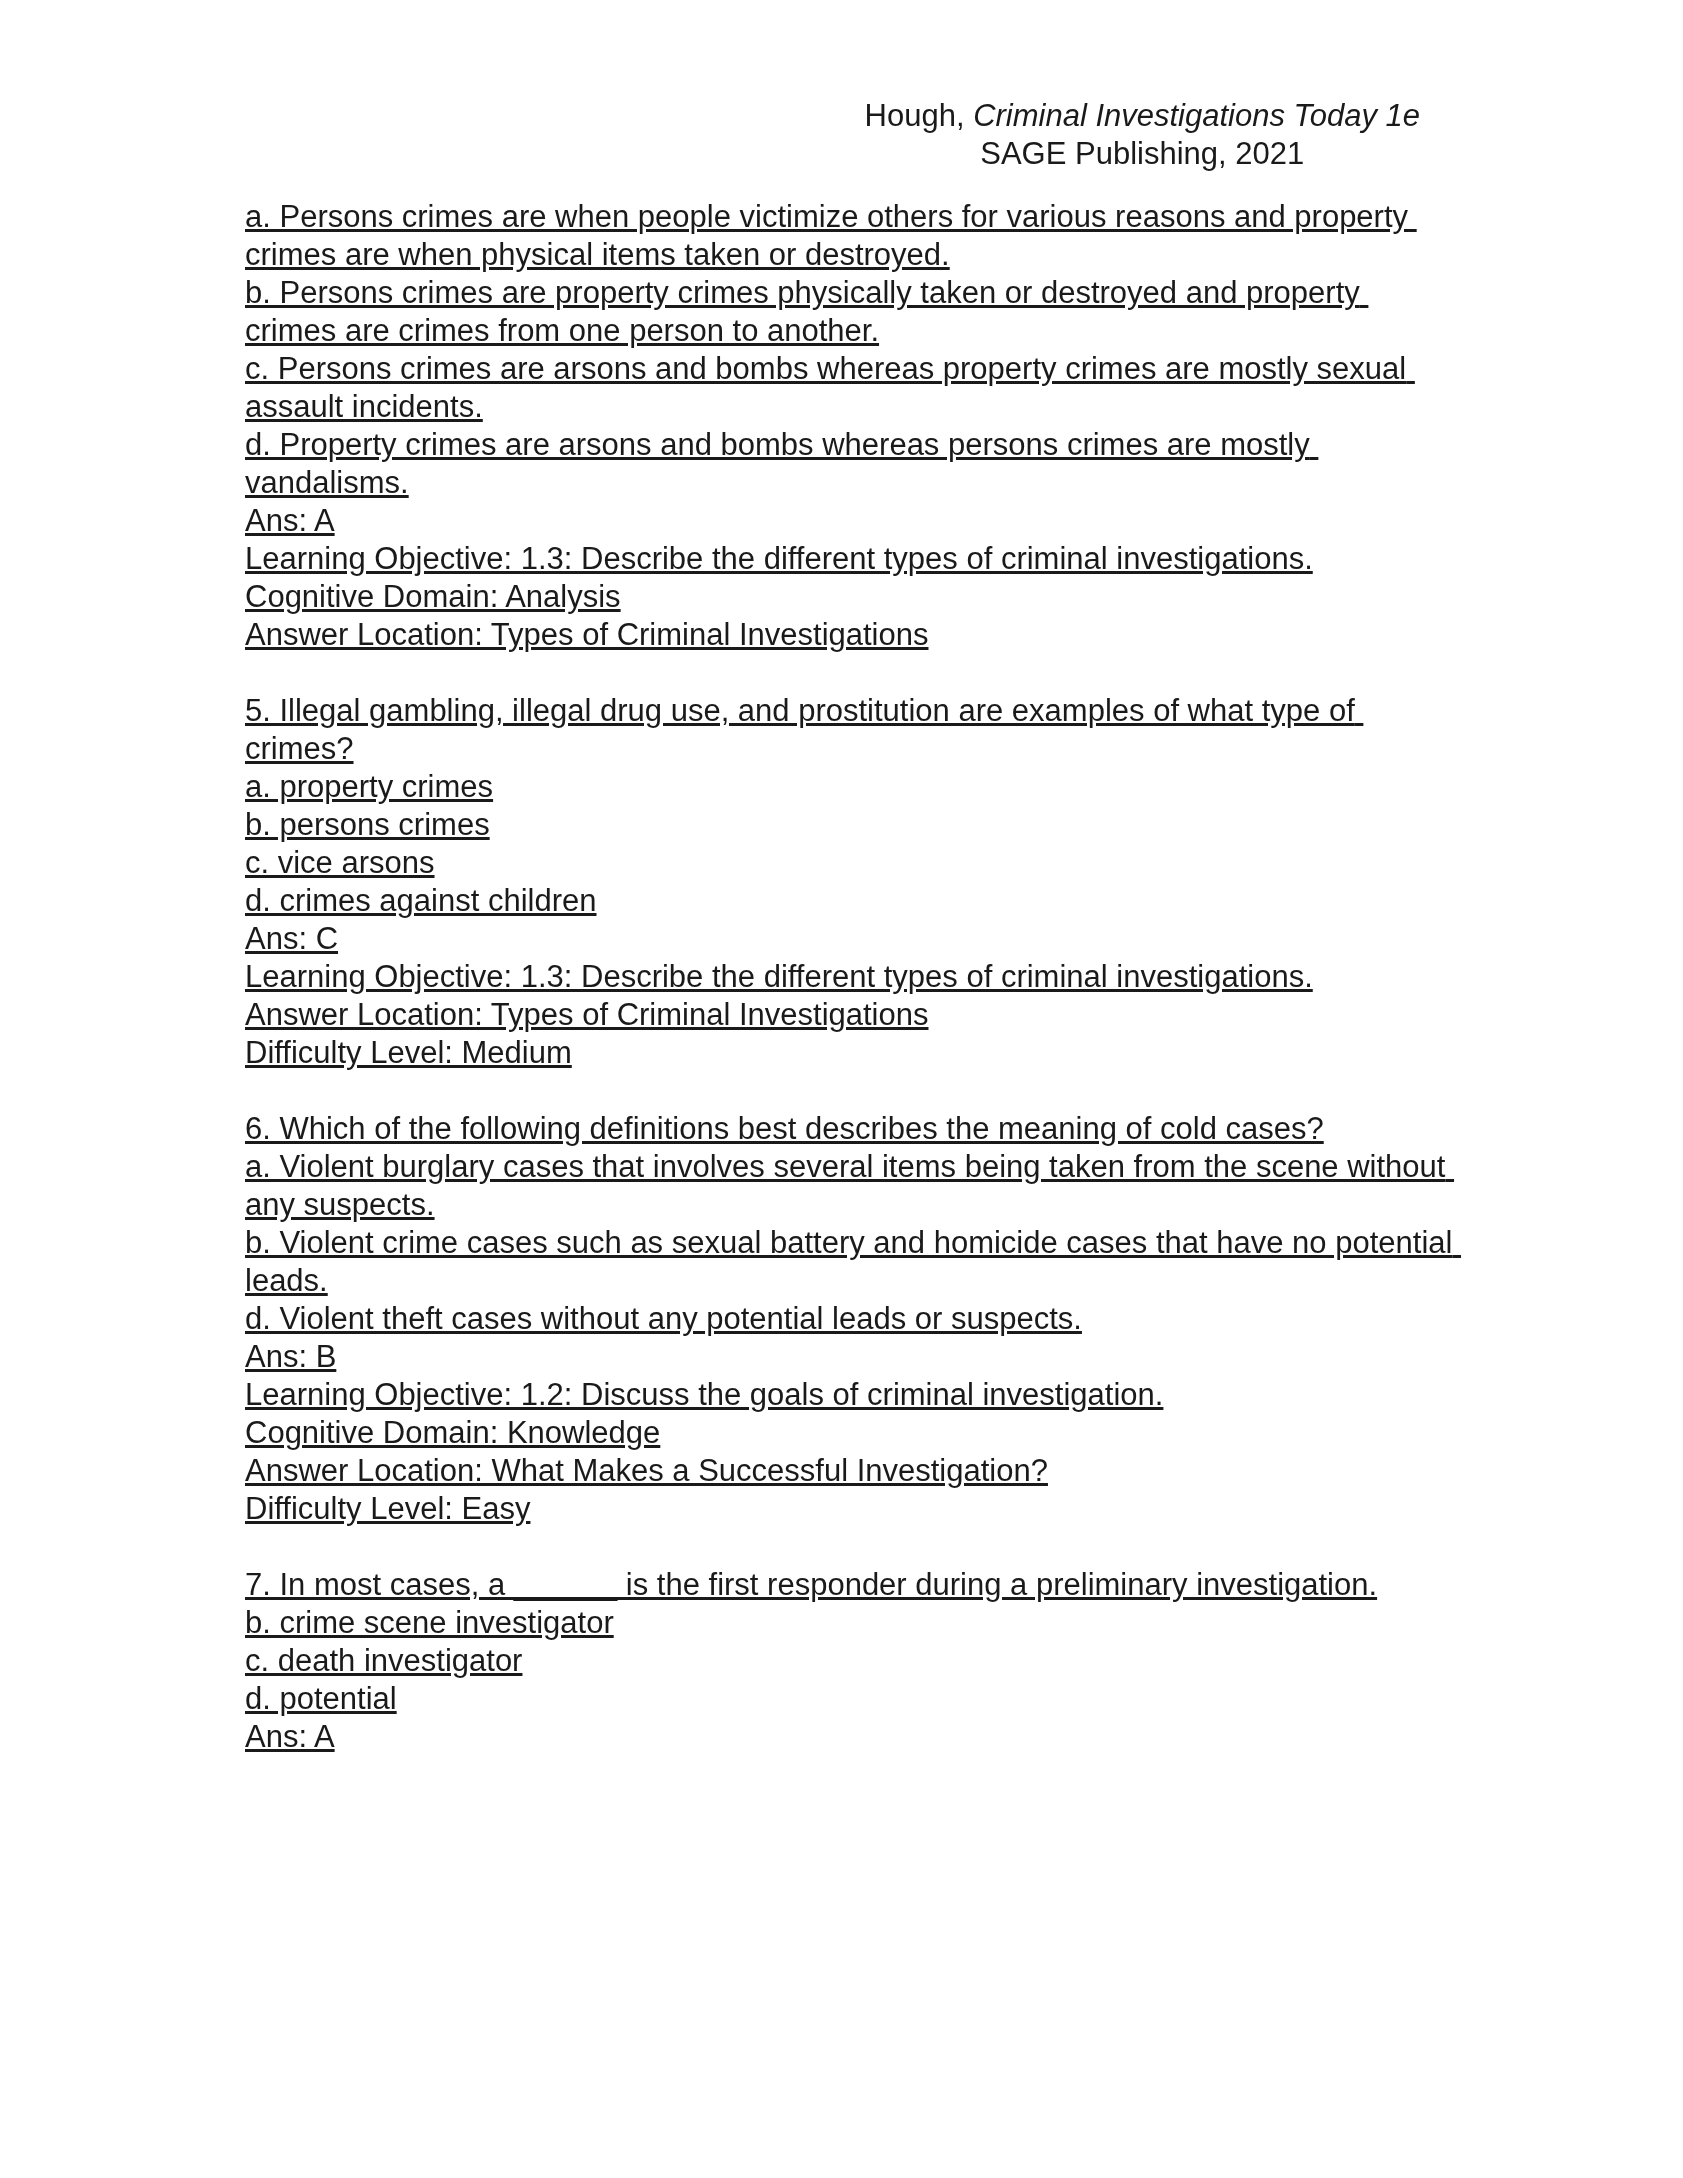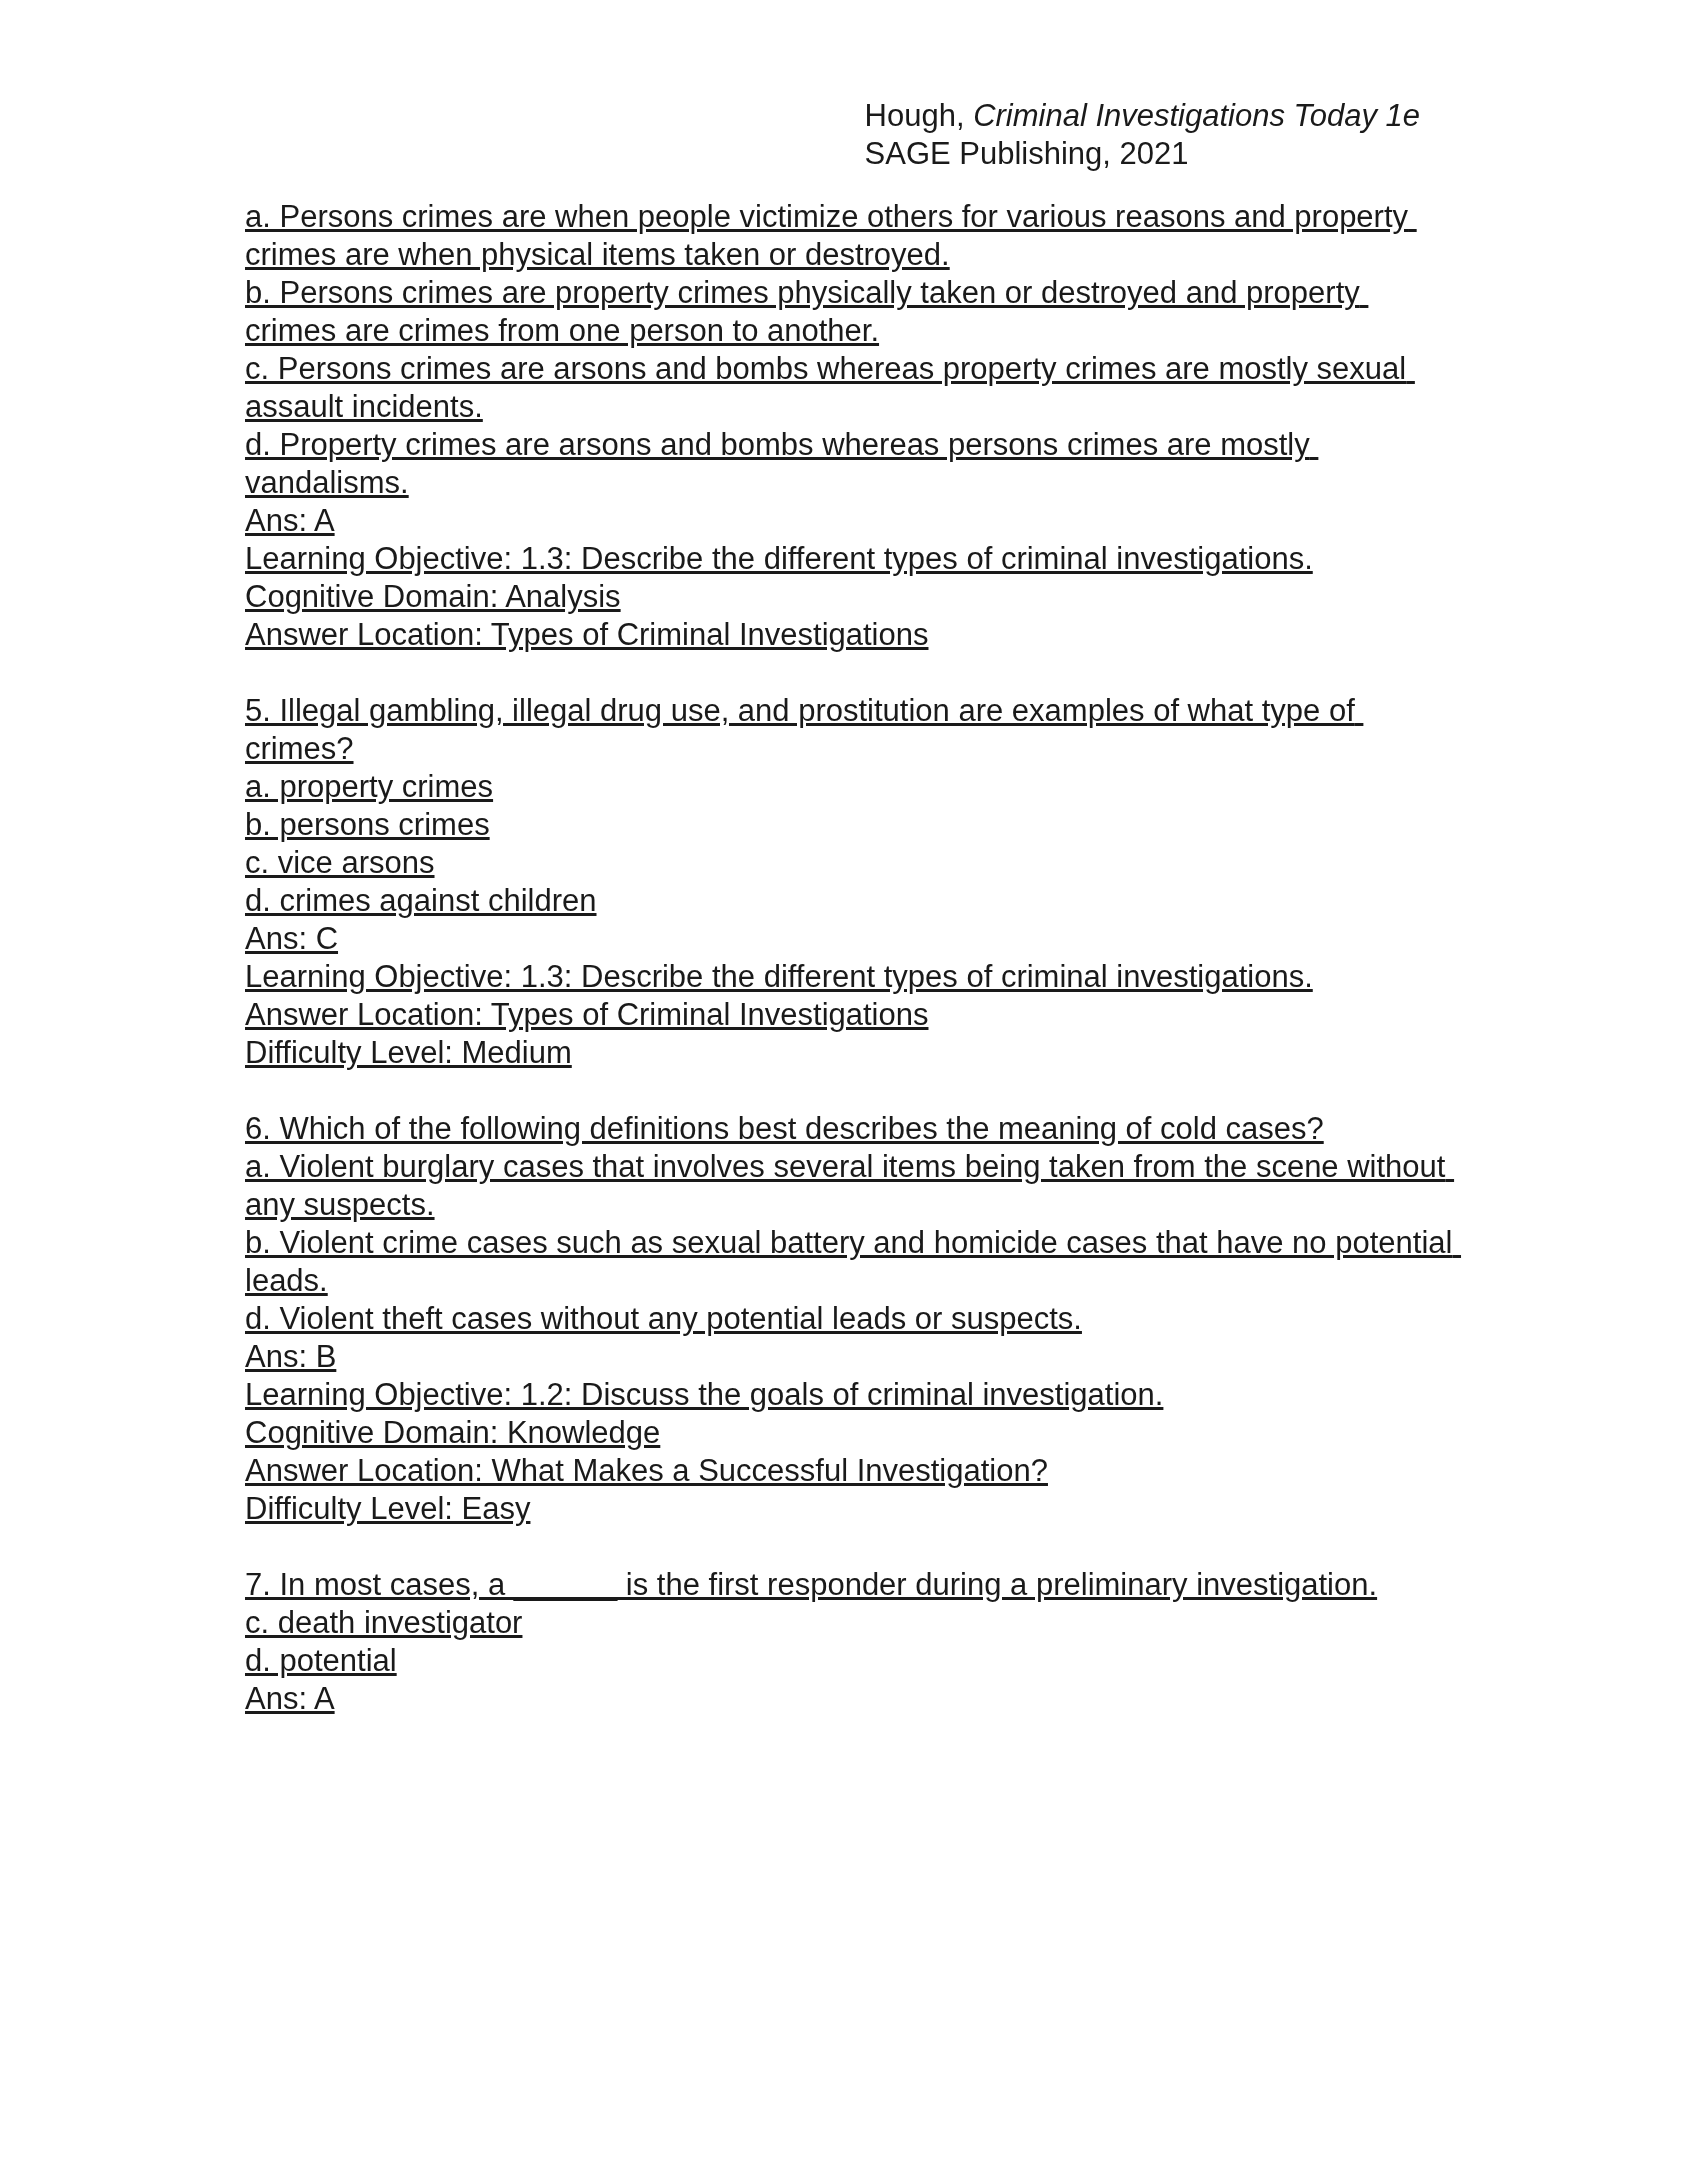--- a/index.html
+++ b/index.html
@@ -1,18 +1,18 @@
 <!DOCTYPE html>
 <html><head>
 <meta charset="utf-8">
 <style>
   html, body { margin: 0; padding: 0; background: #ffffff; }
   body { width: 1683px; height: 2178px; position: relative; overflow: hidden;
          font-family: "Liberation Sans", sans-serif; color: #1a1a1a; }
-  .header { position: absolute; right: 263px; top: 97px; text-align: left;
+  .header { position: absolute; right: 263px; top: 97px; text-align: center;
             font-size: 31px; line-height: 38px; }
   .header .title { font-style: italic; }
   .content { position: absolute; left: 245px; top: 198px; width: 1208px;
              font-size: 31px; line-height: 38px; }
   .line { display: block; white-space: pre-wrap; text-decoration: underline; }
   .gap { display: block; height: 38px; }
 </style>
 </head>
 <body>
 
@@ -56,19 +56,20 @@
     <span class="line">Ans: B</span>
     <span class="line">Learning Objective: 1.2: Discuss the goals of criminal investigation.</span>
     <span class="line">Cognitive Domain: Knowledge</span>
     <span class="line">Answer Location: What Makes a Successful Investigation?</span>
     <span class="line">Difficulty Level: Easy</span>
   </div>
   <span class="gap"></span>
 
   <div>
     <span class="line">7. In most cases, a ______ is the first responder during a preliminary investigation.</span>
+    <span class="line">b. crime scene investigator</span>
     <span class="line">c. death investigator</span>
     <span class="line">d. potential</span>
     <span class="line">Ans: A</span>
   </div>
 
 </div>
 
 
 </body></html>

